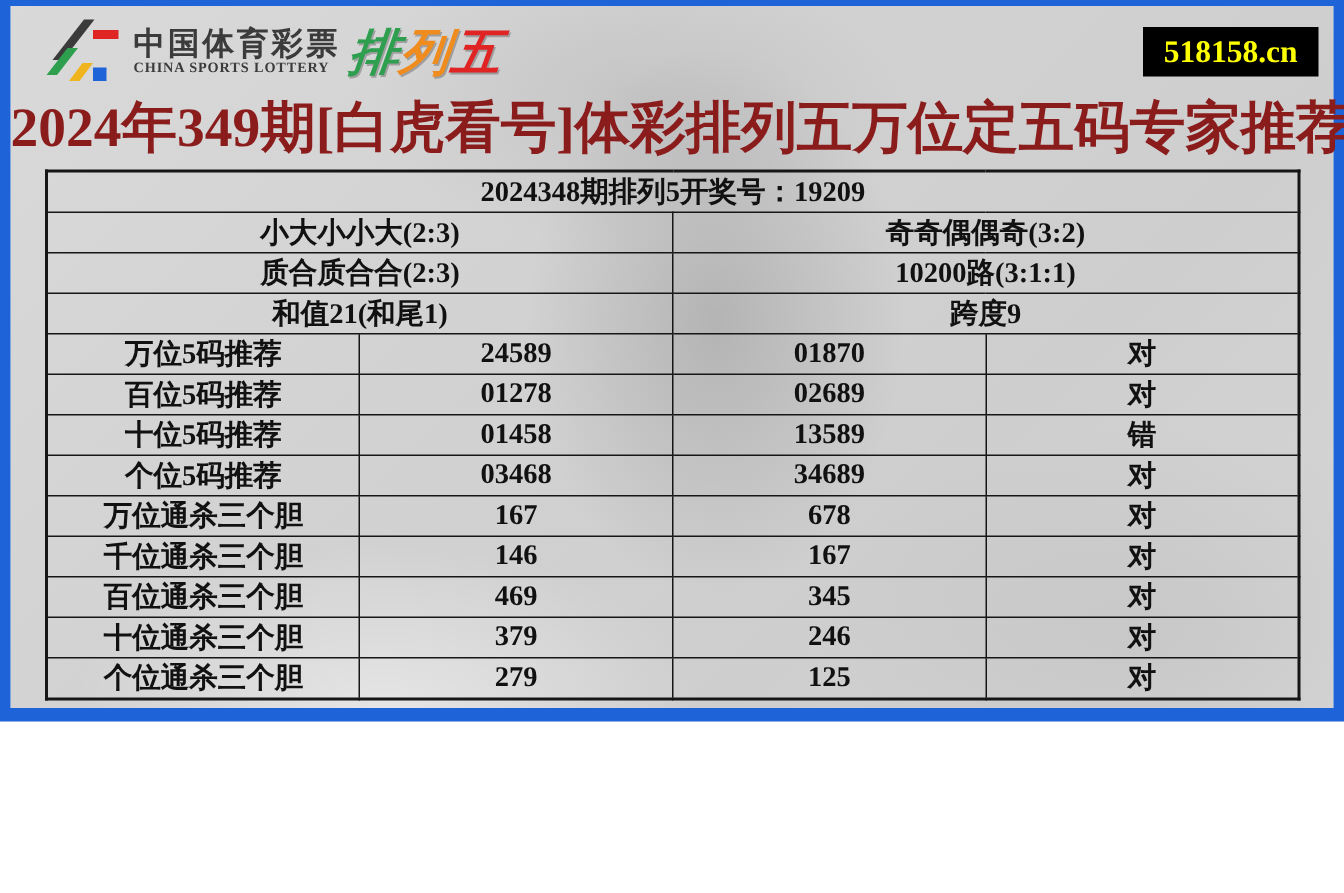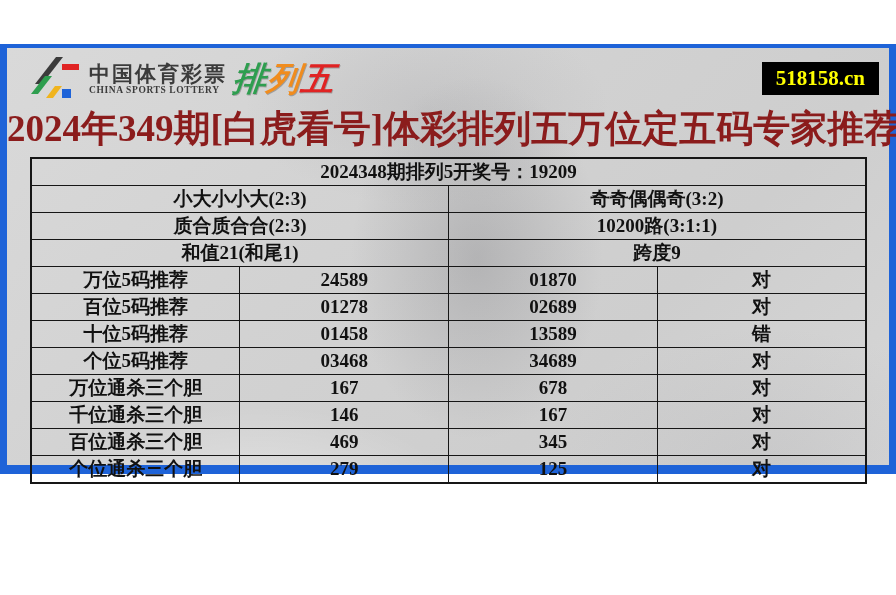--- a/index.html
+++ b/index.html
@@ -2,33 +2,32 @@
 <html><head>
 <meta charset="utf-8">
 <style>
   * { margin: 0; padding: 0; box-sizing: border-box; }
   html, body { width: 896px; height: 595px; }
   body {
     font-family: "Liberation Serif", "DejaVu Serif", serif;
     overflow: hidden;
   }
   .frame {
-    width: 896px; height: 430px;
+    width: 896px; height: 481px;
     border-top: 4px solid #1e63d8;
     border-left: 7px solid #1e63d8;
     border-right: 7px solid #1e63d8;
     border-bottom: 9px solid #1e63d8;
     background:
       radial-gradient(ellipse 180px 260px at 470px 210px, rgba(105,105,110,0.28), rgba(105,105,110,0) 70%),
       radial-gradient(ellipse 260px 140px at 420px 60px, rgba(140,140,145,0.20), rgba(140,140,145,0) 70%),
       radial-gradient(ellipse 300px 160px at 250px 470px, rgba(255,255,255,0.45), rgba(255,255,255,0) 70%),
       radial-gradient(ellipse 320px 200px at 760px 420px, rgba(150,150,155,0.18), rgba(150,150,155,0) 70%),
       linear-gradient(135deg, #d9d9d9 0%, #d2d2d2 40%, #cecece 70%, #d6d6d6 100%);
     position: relative;
-    margin-top: 44px;
   }
 
   
   .header { position: relative; height: 104px; }
   .logo-row {
     position: absolute; left: 22px; top: 8px;
     display: flex; align-items: center;
   }
   .logo-mark { width: 52px; height: 46px; margin-right: 8px; }
   .logo-text { line-height: 1; margin-right: 6px; }
@@ -174,20 +173,26 @@
       <td>167</td>
       <td>对</td>
     </tr>
     <tr>
       <td>百位通杀三个胆</td>
       <td>469</td>
       <td>345</td>
       <td>对</td>
     </tr>
     <tr>
+      <td>十位通杀三个胆</td>
+      <td>379</td>
+      <td>246</td>
+      <td>对</td>
+    </tr>
+    <tr>
       <td>个位通杀三个胆</td>
       <td>279</td>
       <td>125</td>
       <td>对</td>
     </tr>
 
   </tbody>
     </table>
 
 </div>

